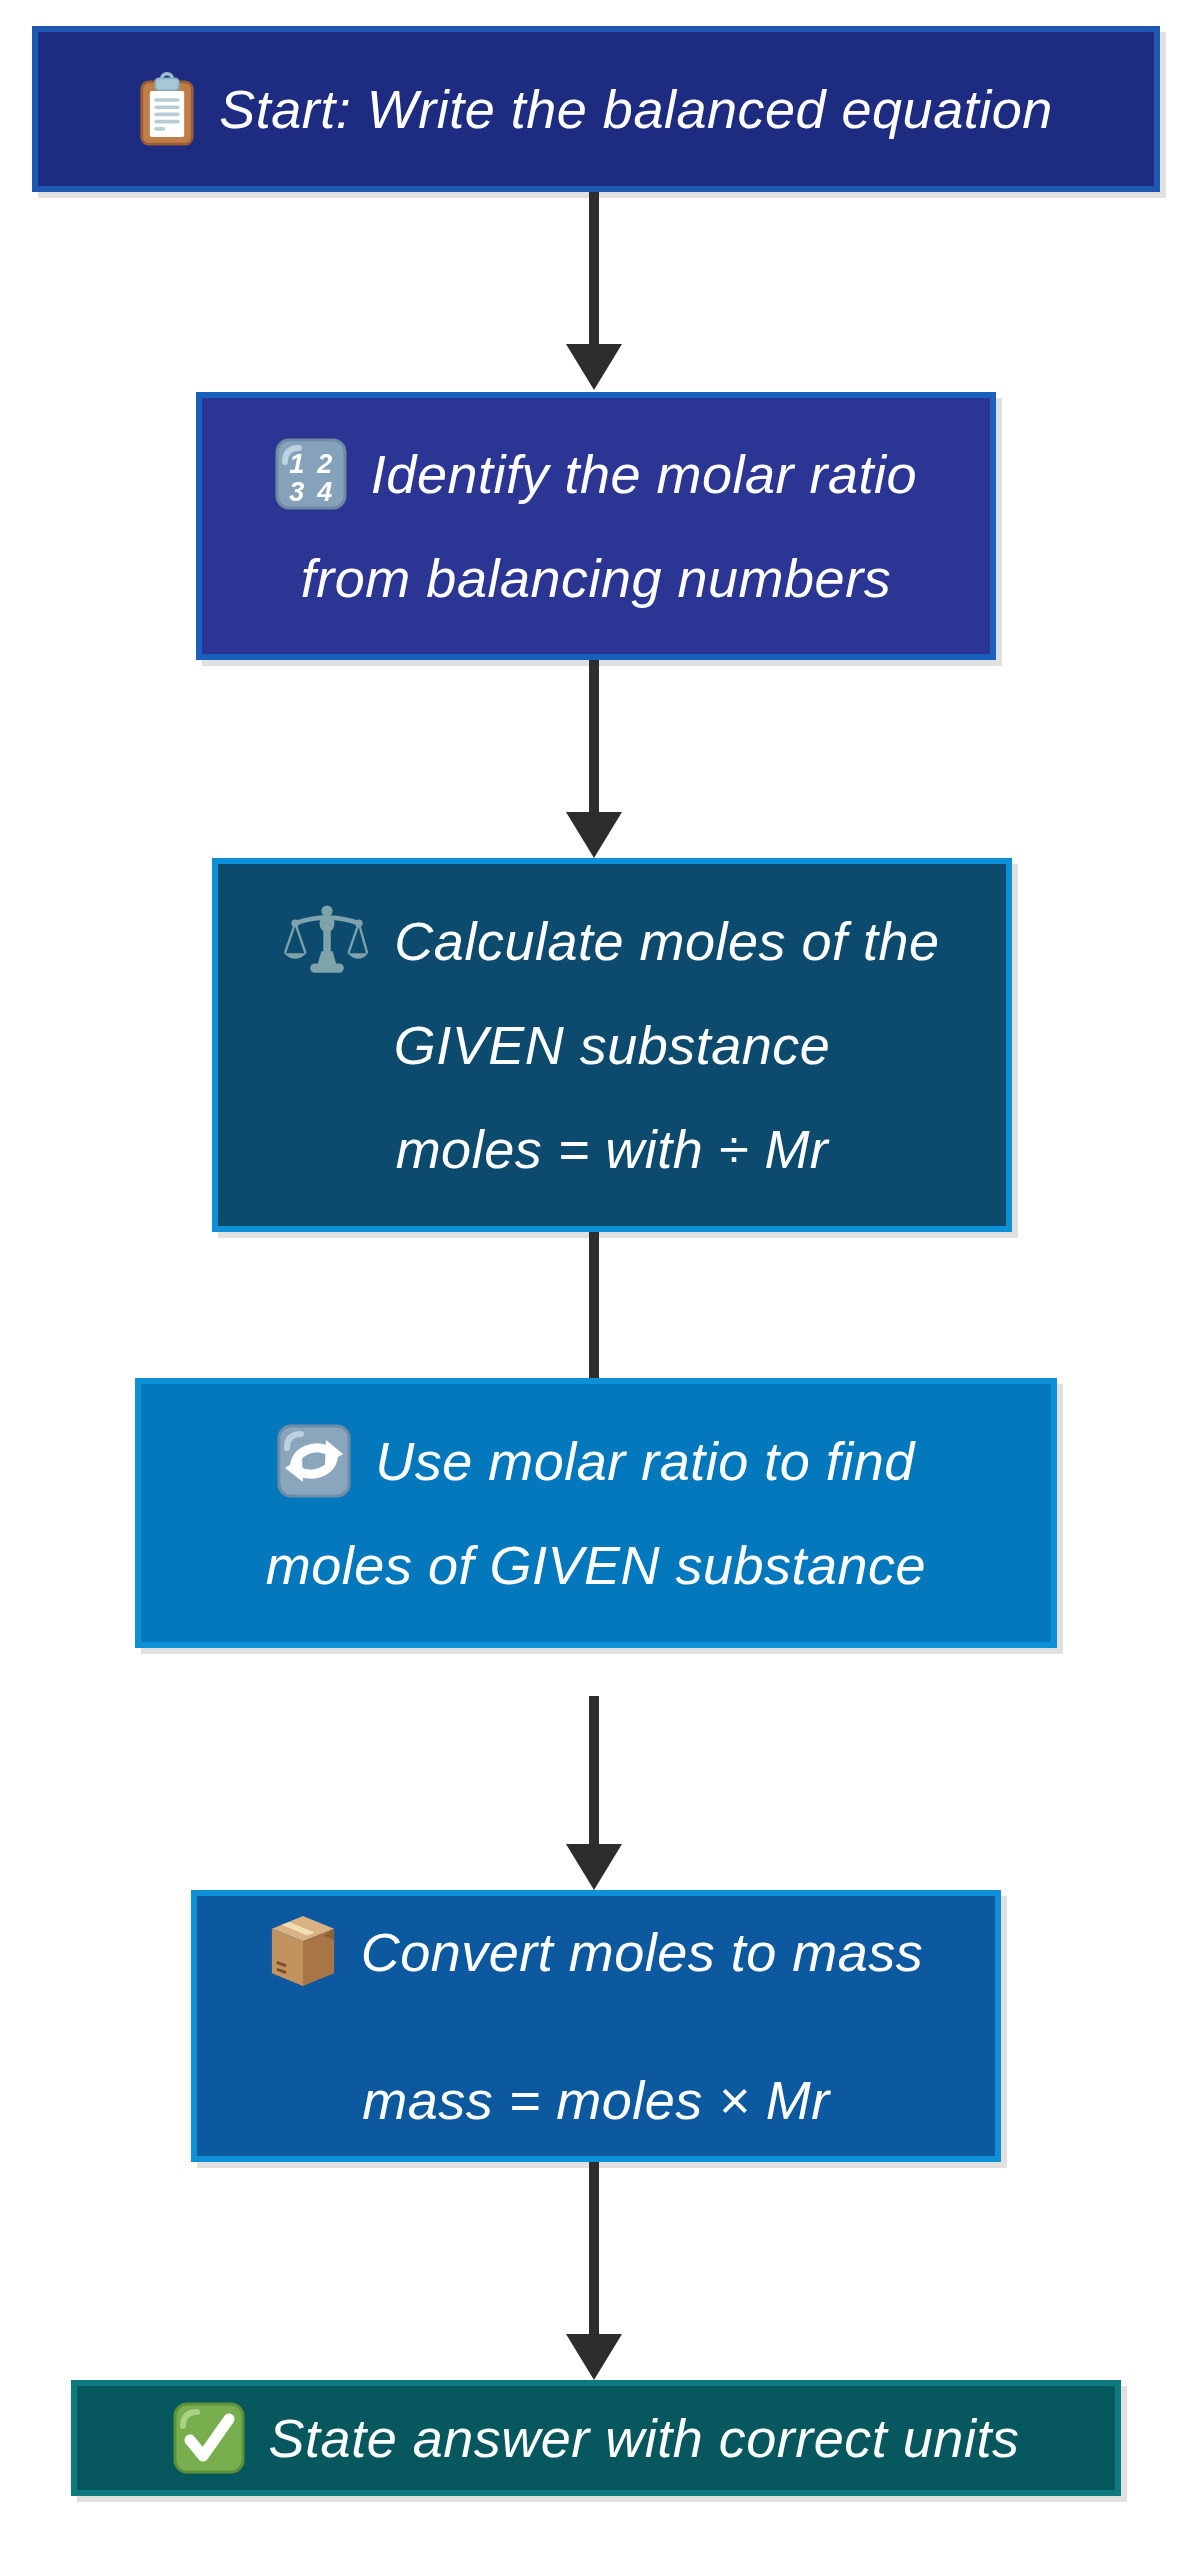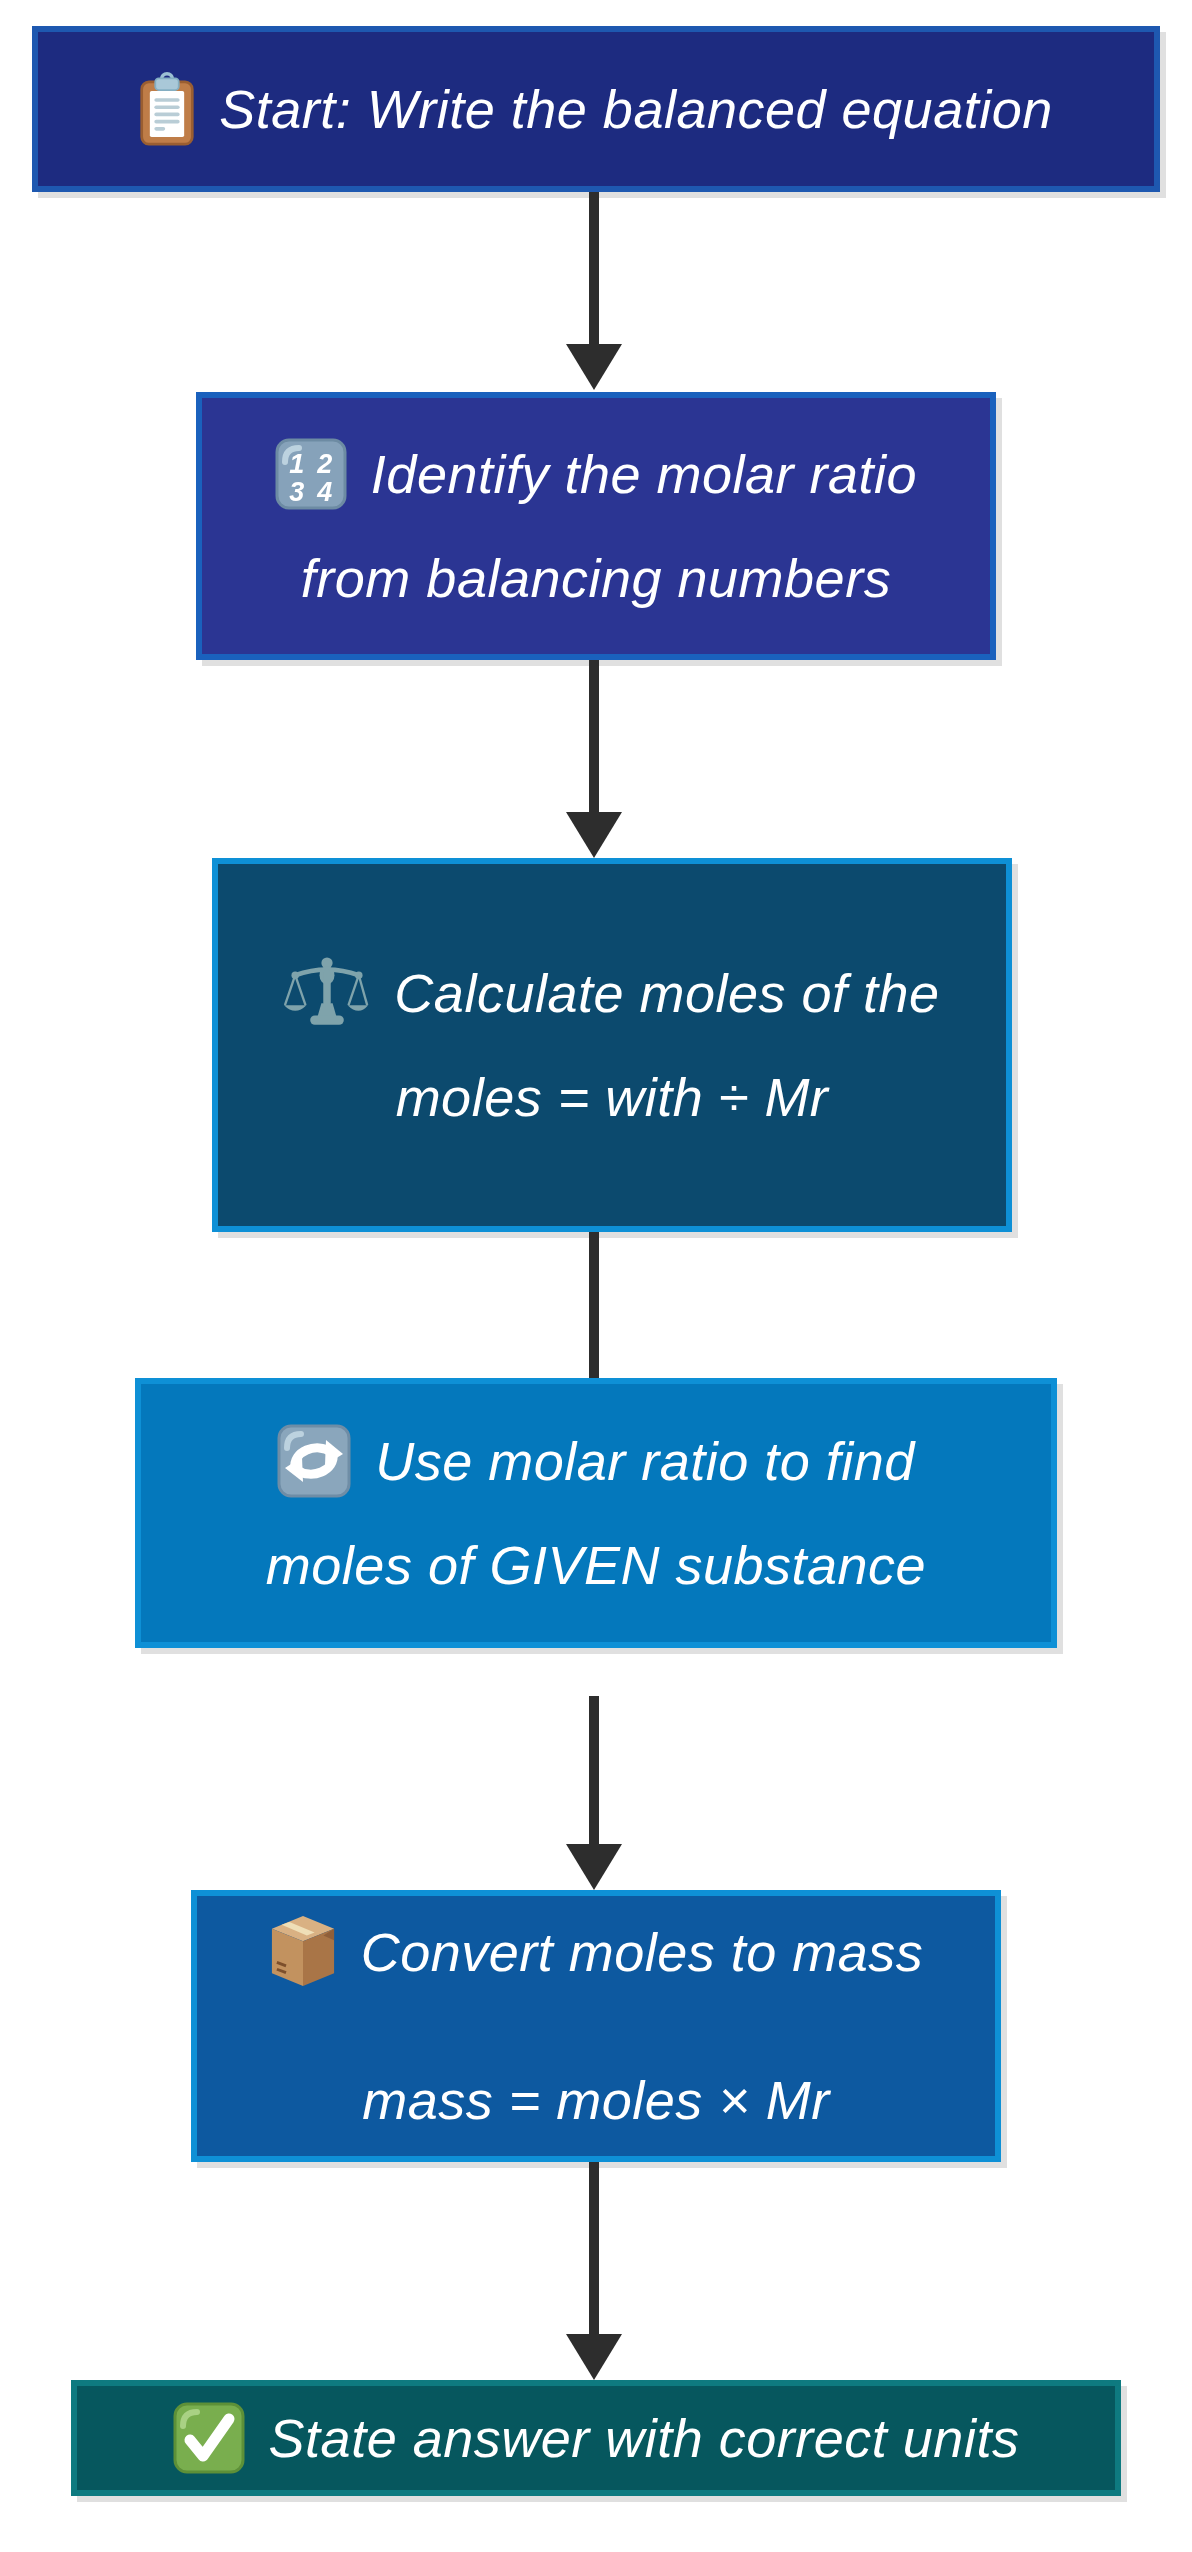--- a/index.html
+++ b/index.html
@@ -102,20 +102,23 @@
             <path d="M0,52 Q12,64 24,52 Z"></path>
             <path d="M68,52 Q80,64 90,52 Z"></path>
             <path d="M40,50 L52,50 L56,64 L36,64 Z"></path>
             <rect x="28" y="63" width="36" height="10" rx="5"></rect>
           </g>
         </svg>
       </span>
       <span>Calculate moles of the</span>
     </div>
     <div class="line">
+      <span>GIVEN substance</span>
+    </div>
+    <div class="line">
       <span>moles = with ÷ Mr</span>
     </div>
   </div>
 
   <div class="arrow" style="top:1232px;height:194px">
     <div class="arrow-shaft" style="background-color: rgb(45, 45, 45);"></div>
     <div class="arrow-head" style="border-top-color: rgb(45, 45, 45);"></div>
   </div>
 
   <div class="node" style="left: 135px; top: 1378px; width: 922px; height: 270px; background-color: rgb(4, 120, 188); border-color: rgb(14, 144, 214);">

